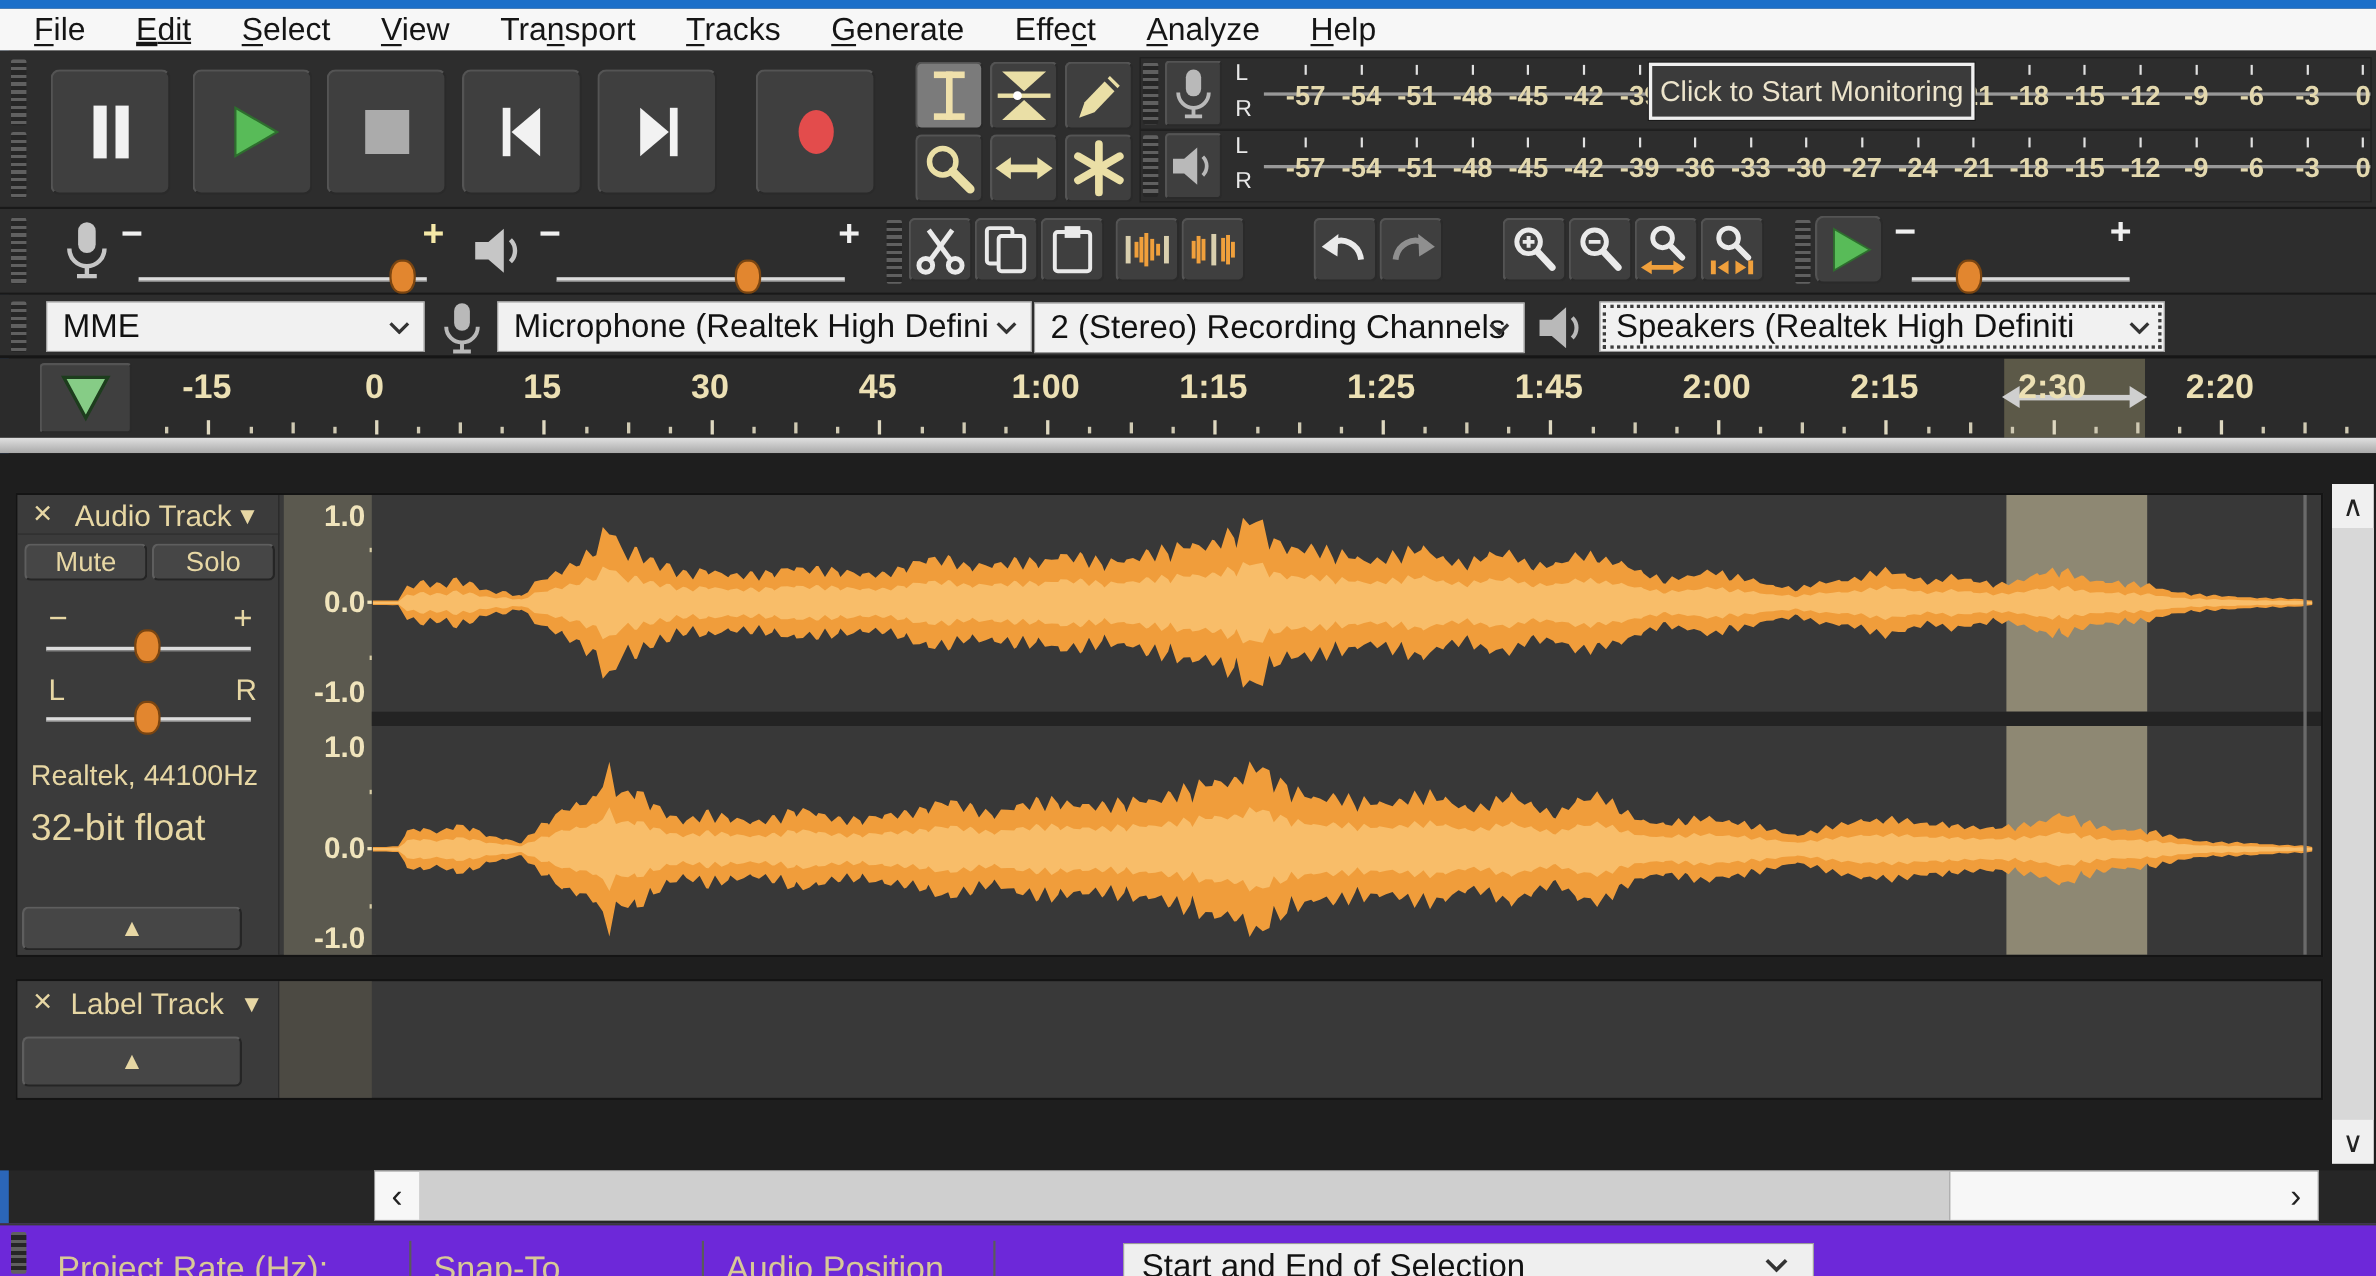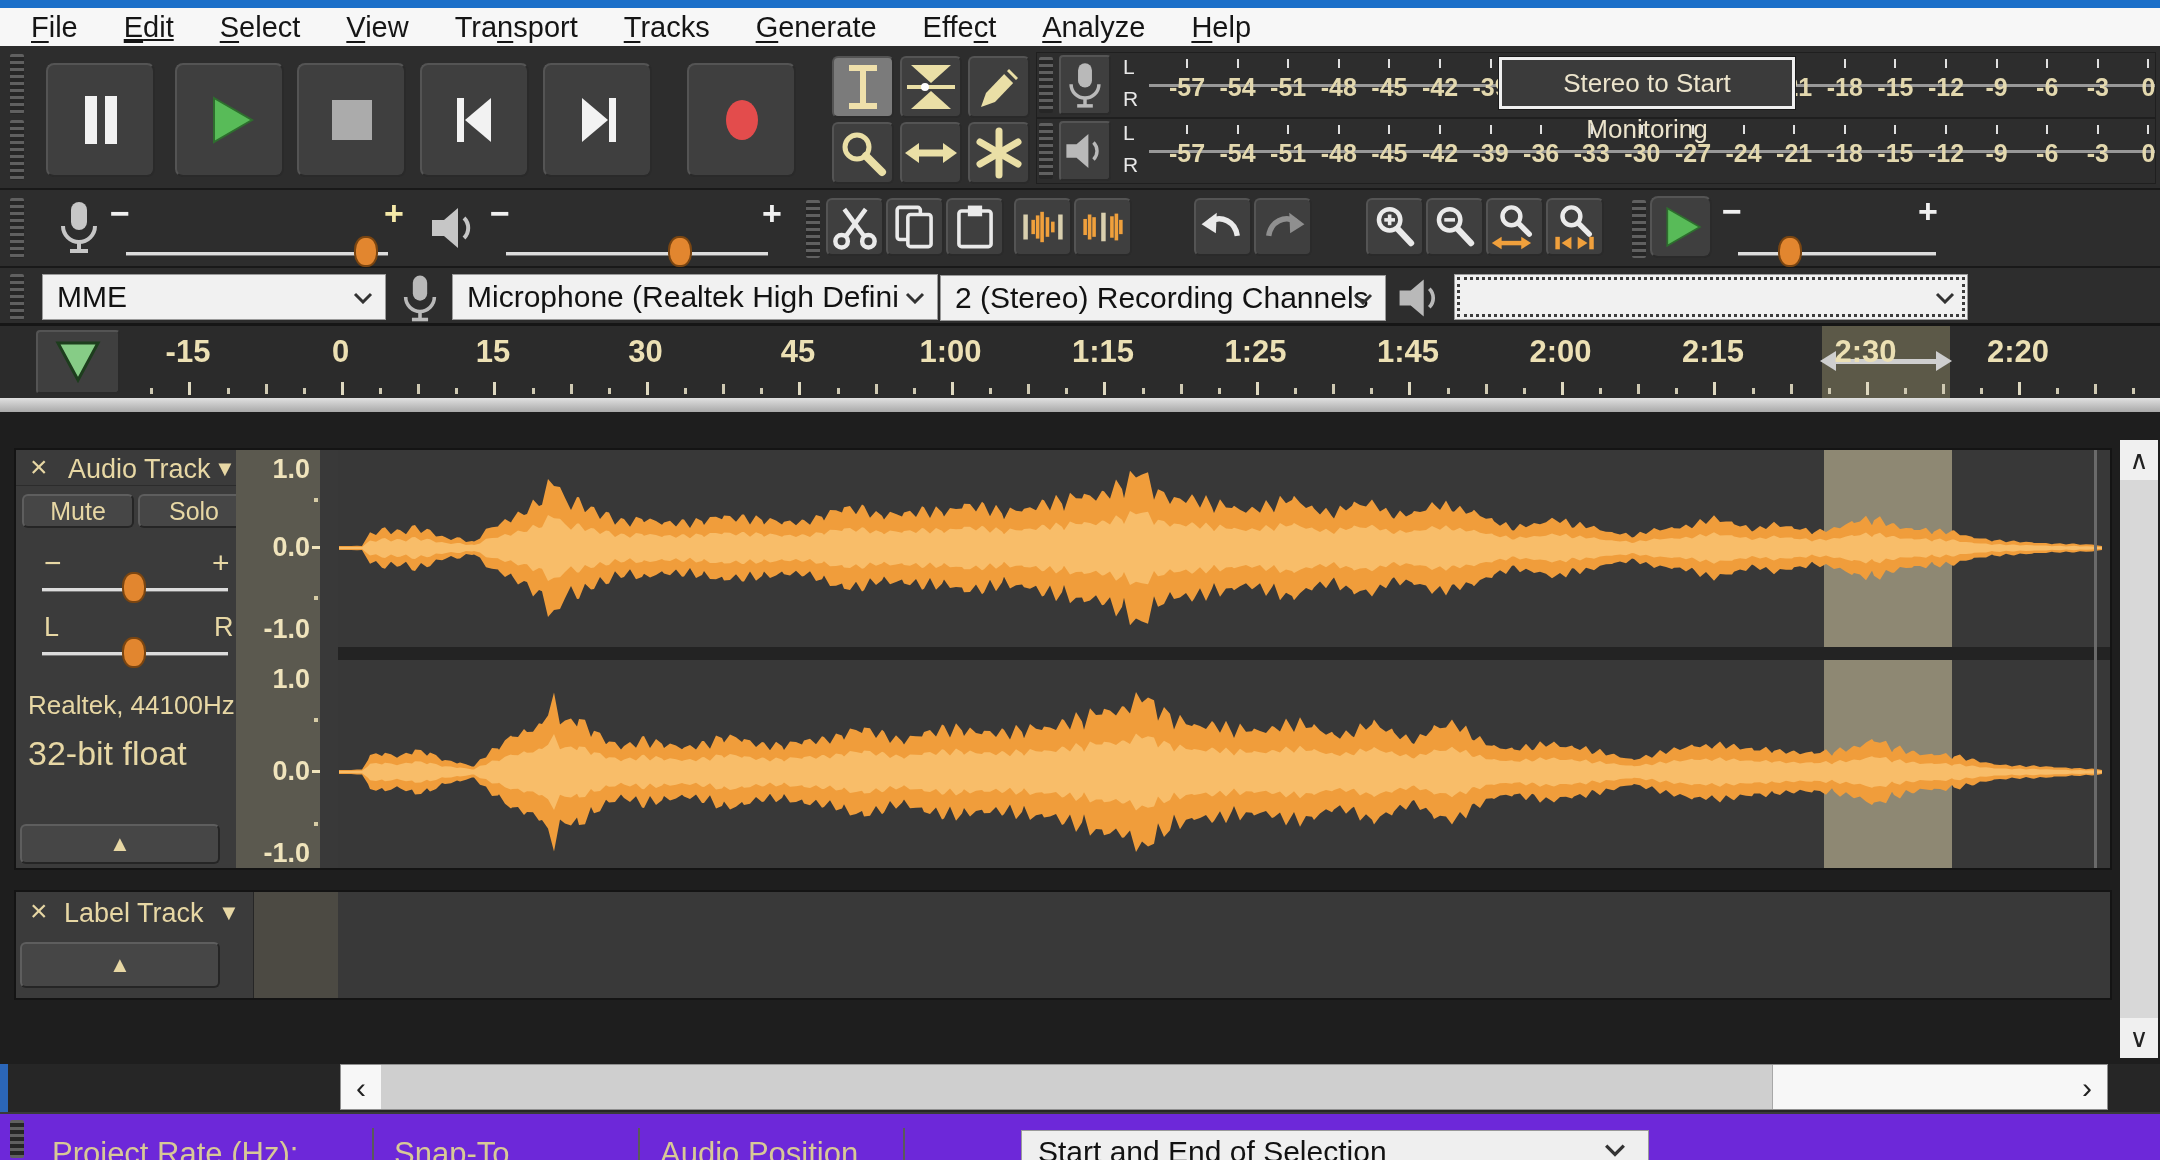--- a/index.html
+++ b/index.html
@@ -181,21 +181,21 @@
           <div class="mtick" style="left: 796px;"></div>
           <span class="mnum" style="left: 797px;">-12</span>
           <div class="mtick" style="left: 846.6px;"></div>
           <span class="mnum" style="left: 847.6px;">-9</span>
           <div class="mtick" style="left: 897.2px;"></div>
           <span class="mnum" style="left: 898.2px;">-6</span>
           <div class="mtick" style="left: 947.8px;"></div>
           <span class="mnum" style="left: 948.8px;">-3</span>
           <div class="mtick" style="left: 998.4px;"></div>
           <span class="mnum" style="left: 999.4px;">0</span>
-          <div class="a" style="left:350px;top:4px;width:296px;height:52px;background:#3b3b3b;border:3px solid #f0f0f0;box-shadow:0 0 0 1px #1a1a1a;color:#ece4cc;font-size:26px;text-align:center;line-height:46px;z-index:5">Stereo to Start Monitoring</div>
+          <div class="a" style="left:350px;top:4px;width:296px;height:52px;background:#3b3b3b;border:3px solid #f0f0f0;box-shadow:0 0 0 1px #1a1a1a;color:#ece4cc;font-size:26px;text-align:center;line-height:46px;z-index:5">Click to Start Monitoring</div>
         </div>
     </div>
 
     <div class="a" style="left:1036px;top:72px;width:1120px;height:66px;background:#2d2d2d;border:1px solid #1f1f1f">
       <div class="a grip" style="left:2px;top:4px;height:56px"></div>
       <div class="a btn" style="left:22px;top:2px;width:52px;height:60px;border-radius:4px">
         <svg width="44" height="48" viewBox="0 0 52 56">
             <polygon points="4,20 16,20 30,8 30,48 16,36 4,36" fill="#b9b9b9"></polygon>
             <path d="M36 18 a14 14 0 0 1 0 20" fill="none" stroke="#b9b9b9" stroke-width="4"></path>
           </svg>
@@ -401,20 +401,21 @@
       <span>2 (Stereo) Recording Channels</span>
       <svg class="chev" width="20" height="12" viewBox="0 0 20 12">
           <polyline points="2,2 10,10 18,2" fill="none" stroke="#333" stroke-width="3"></polyline>
         </svg>
     </div>
     <svg class="a" style="left:1394px;top:4px" width="52" height="52" viewBox="0 0 52 56">
         <polygon points="4,20 16,20 30,8 30,48 16,36 4,36" fill="#b9b9b9"></polygon>
         <path d="M36 18 a14 14 0 0 1 0 20" fill="none" stroke="#b9b9b9" stroke-width="4"></path>
       </svg>
     <div class="a devbox" style="left:1454px;top:6px;width:514px;height:46px;outline:3px dotted #3c3c3c;outline-offset:-6px">
+      <span>Speakers (Realtek High Definiti</span>
       <svg class="chev" width="20" height="12" viewBox="0 0 20 12">
           <polyline points="2,2 10,10 18,2" fill="none" stroke="#333" stroke-width="3"></polyline>
         </svg>
     </div>
   </div>
 
   <div class="a" style="left:0;top:326px;width:2160px;height:86px;background:#2b2b2b">
     <div class="a" style="left:0;top:0;width:2160px;height:72px;overflow:hidden">
       <div class="a" style="left:1822px;top:0;width:128px;height:72px;background:#5c5948"></div>
       <div class="a" style="left:1834px;top:33px;width:104px;height:5px;background:#cfcfcf"></div>
@@ -513,21 +514,21 @@
         <div class="a sl-thumb" style="left:106px;top:122px"></div>
         <span class="a crm" style="left:28px;top:162px;font-size:27px">L</span>
         <span class="a crm" style="left:198px;top:162px;font-size:27px">R</span>
         <div class="a sl-track" style="left:26px;top:202px;width:186px"></div>
         <div class="a sl-thumb" style="left:106px;top:187px"></div>
         <span class="a crm" style="left:12px;top:240px;font-size:26px">Realtek, 44100Hz</span>
         <span class="a crm" style="left:12px;top:284px;font-size:34px">32-bit float</span>
         <div class="a pbtn" style="left:4px;top:374px;width:200px;height:40px;font-size:22px">▲</div>
       </div>
 
-      <div class="a" style="left:220px;top:0;width:84px;height:418px;background:#5b594f">
+      <div class="a" style="left:242px;top:0;width:84px;height:418px;background:#5b594f">
         <span class="rlab" style="top:4px">1.0</span>
         <span class="rlab" style="top:82px">0.0</span>
         <span class="rlab" style="top:164px">-1.0</span>
         <div class="a" style="right:0;top:96px;width:8px;height:3px;background:#f0e4bc"></div>
         <div class="a" style="right:2px;top:48px;width:4px;height:4px;background:#d8cda6"></div>
         <div class="a" style="right:2px;top:146px;width:4px;height:4px;background:#d8cda6"></div>
         <span class="rlab" style="top:214px">1.0</span>
         <span class="rlab" style="top:306px">0.0</span>
         <span class="rlab" style="top:388px">-1.0</span>
         <div class="a" style="right:0;top:320px;width:8px;height:3px;background:#f0e4bc"></div>

